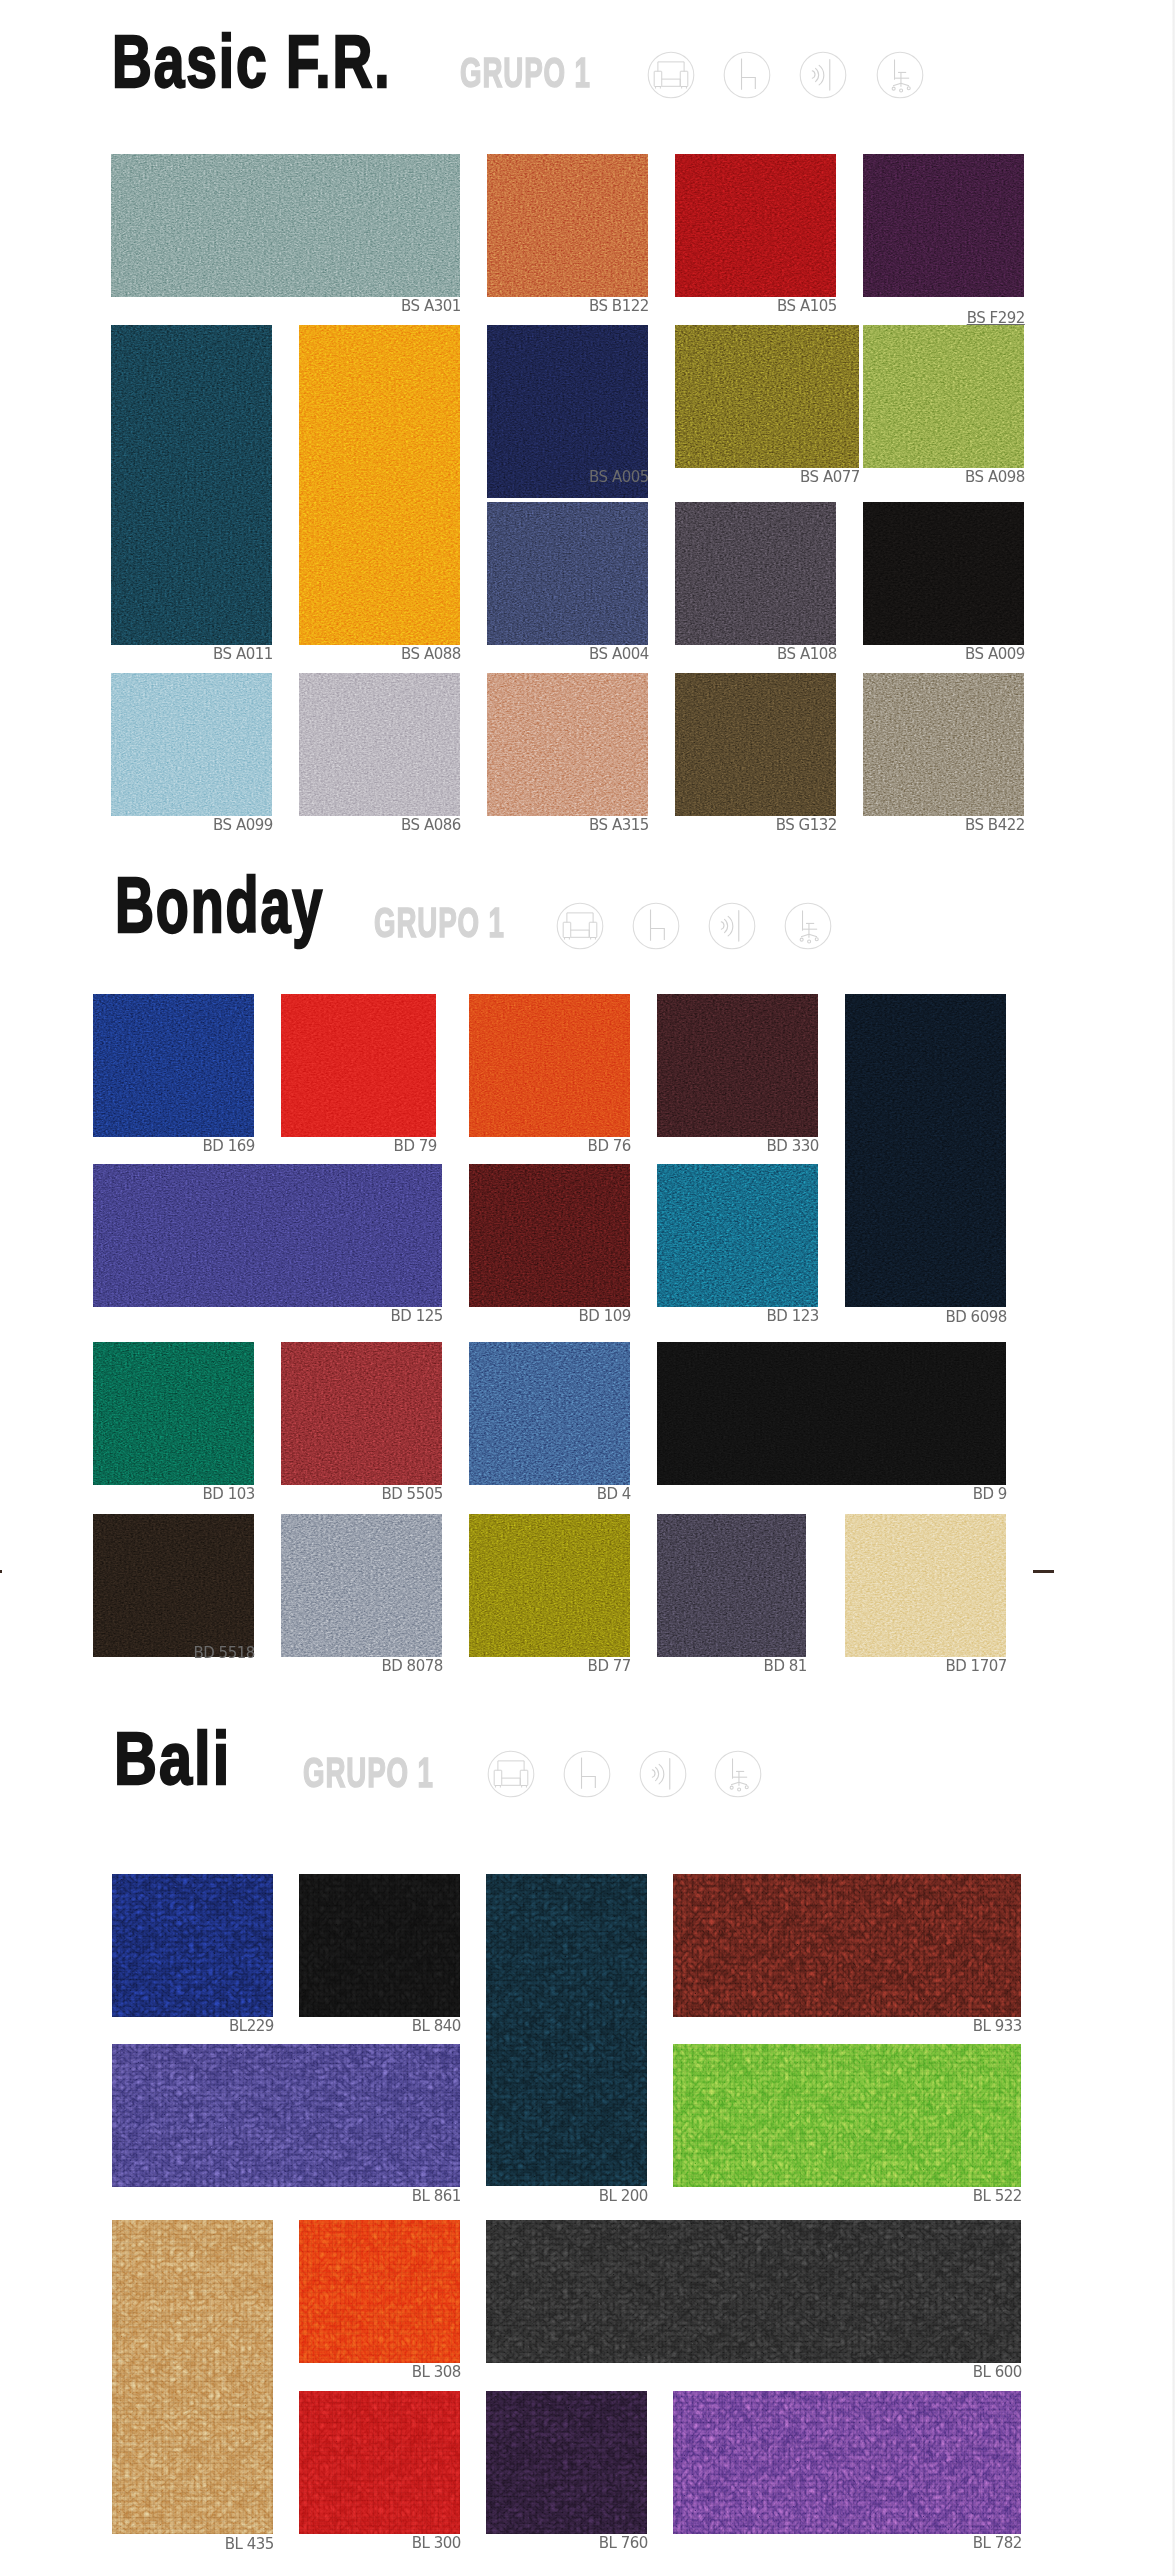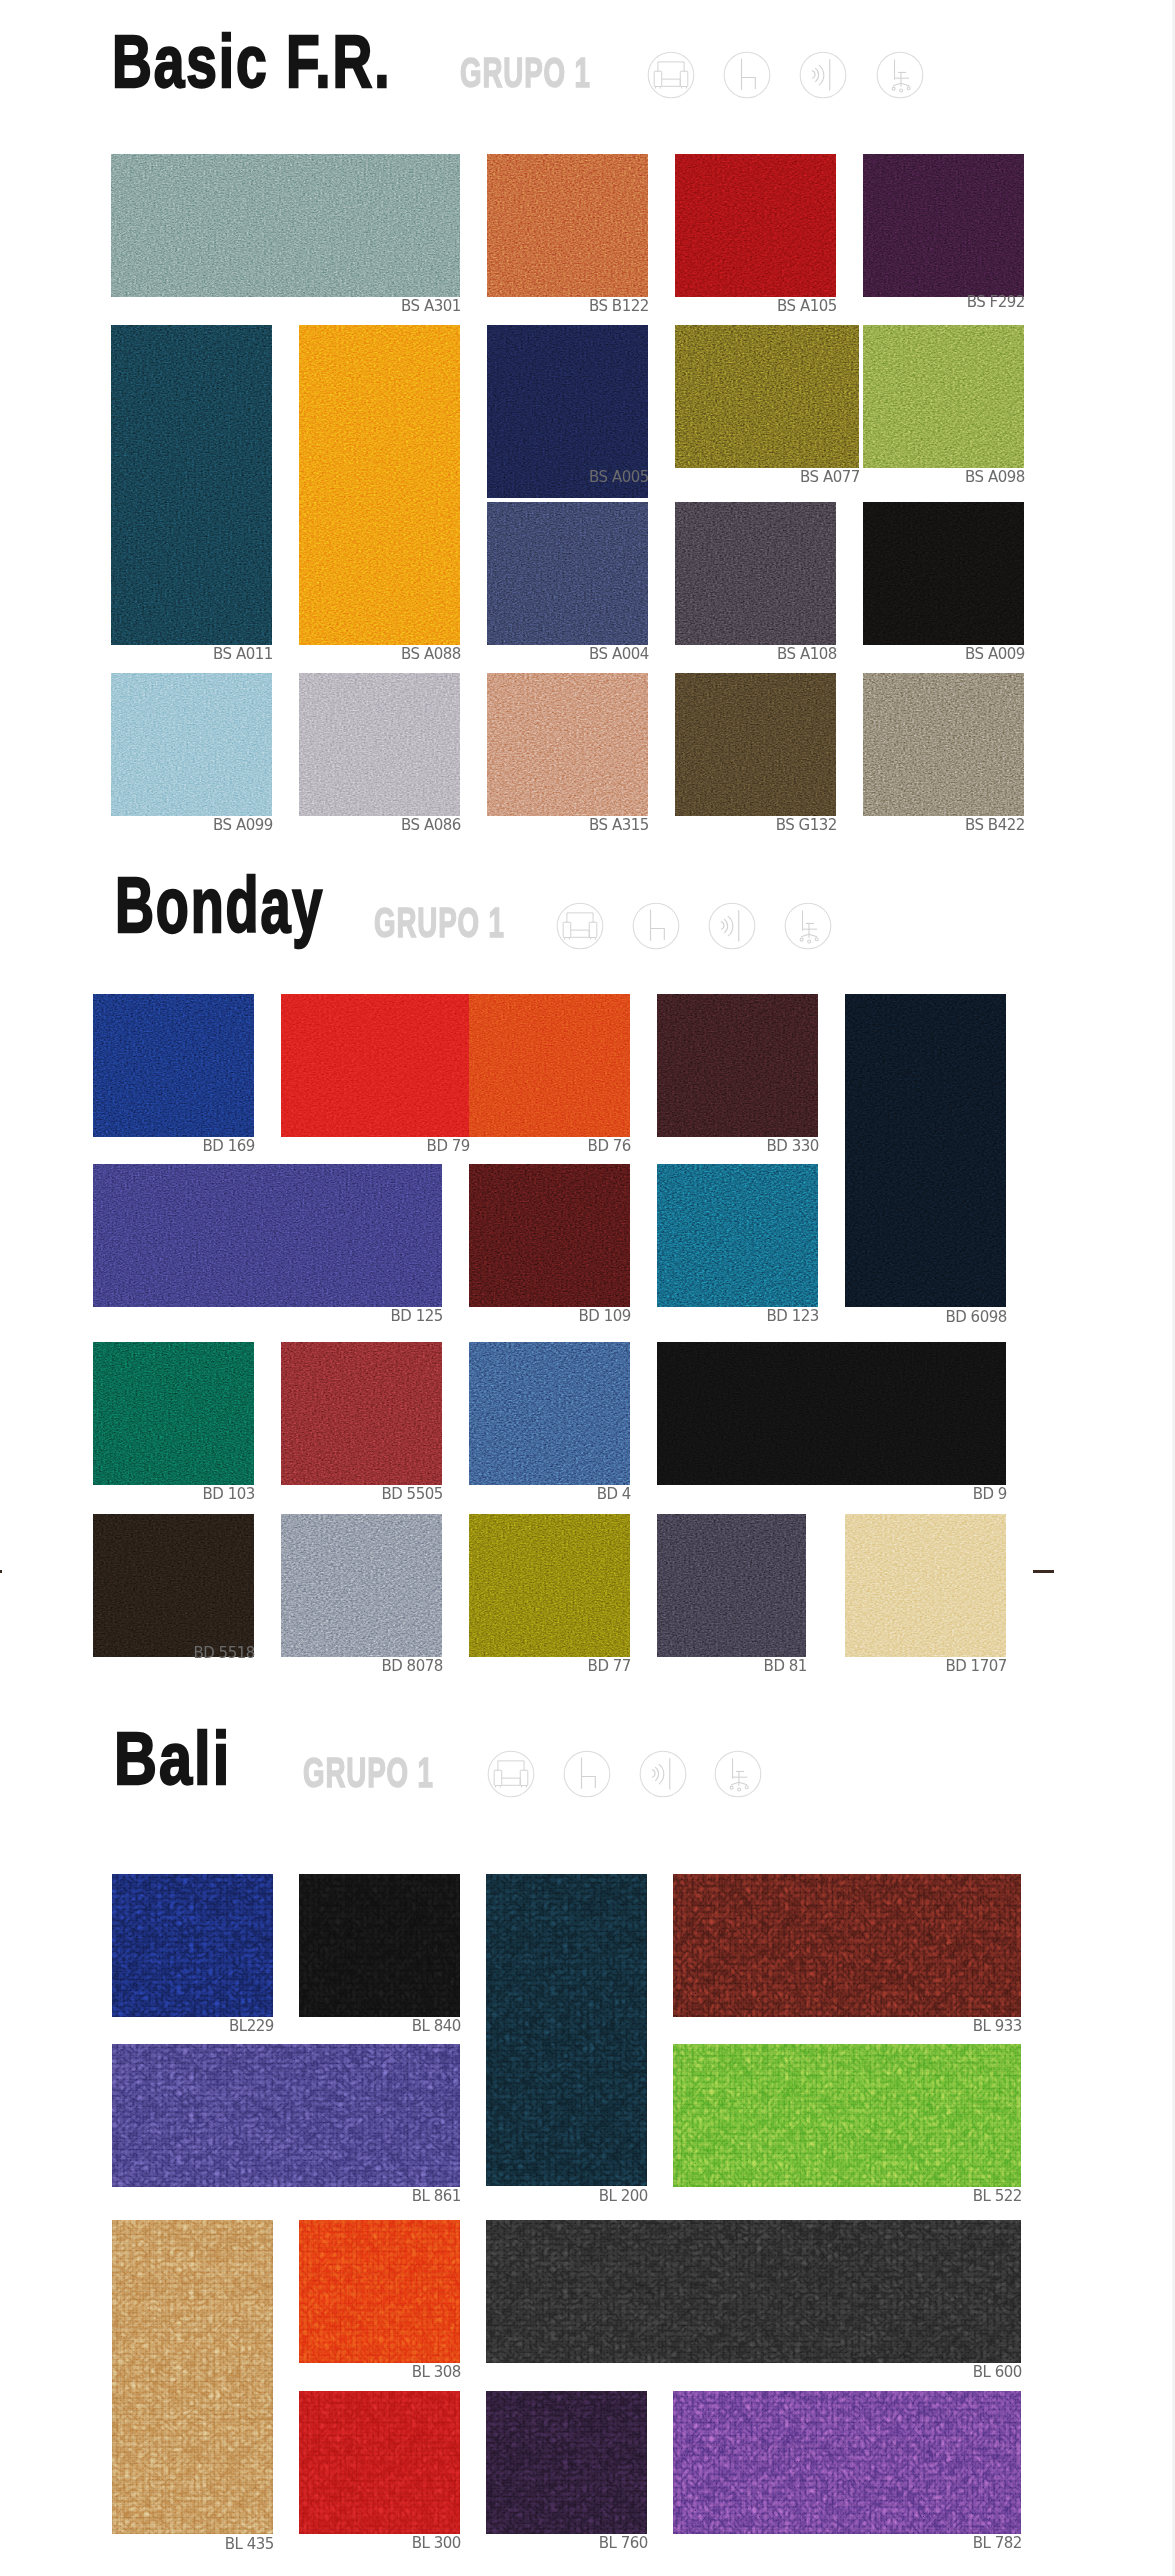--- a/index.html
+++ b/index.html
@@ -150,21 +150,21 @@
     <div class="cell" style="left:675px;top:154px;width:161px;height:143px;">
       <div class="sw" style="background: rgb(175, 20, 23);">
             <i style="filter:url(#fabC);opacity:0.45;"></i>
           </div>
       <div class="cap" style="top:144px;">BS A105</div>
     </div>
     <div class="cell" style="left:863px;top:154px;width:161px;height:143px;">
       <div class="sw" style="background: rgb(67, 30, 65);">
             <i style="filter:url(#fabA);opacity:0.45;"></i>
           </div>
-      <div class="cap" style="top:140px;">BS F292</div>
+      <div class="cap" style="top:156px;text-decoration:underline;">BS F292</div>
     </div>
     <div class="cell" style="left:111px;top:325px;width:161px;height:320px;">
       <div class="sw" style="background: rgb(25, 70, 87);">
             <i style="filter:url(#fabB);opacity:0.45;"></i>
           </div>
       <div class="cap" style="top:321px;">BS A011</div>
     </div>
     <div class="cell" style="left:299px;top:325px;width:161px;height:320px;">
       <div class="sw" style="background: rgb(240, 164, 19);">
             <i style="filter:url(#fabC);opacity:0.45;"></i>
@@ -283,21 +283,21 @@
             <circle cx="38.2" cy="43.5" r="1.75"></circle>
           </g>
         </svg></span>
   <div>
     <div class="cell" style="left:93px;top:994px;width:161px;height:143px;">
       <div class="sw" style="background: rgb(29, 58, 138);">
             <i style="filter:url(#fabB);opacity:0.45;"></i>
           </div>
       <div class="cap" style="top:144px;">BD 169</div>
     </div>
-    <div class="cell" style="left:281px;top:994px;width:188px;height:143px;">
+    <div class="cell" style="left:281px;top:994px;width:155px;height:143px;">
       <div class="sw" style="background: rgb(222, 36, 32);">
             <i style="filter:url(#fabC);opacity:0.45;"></i>
           </div>
       <div class="cap" style="top:144px;">BD 79</div>
     </div>
     <div class="cell" style="left:469px;top:994px;width:161px;height:143px;">
       <div class="sw" style="background: rgb(223, 77, 26);">
             <i style="filter:url(#fabA);opacity:0.45;"></i>
           </div>
       <div class="cap" style="top:144px;">BD 76</div>

